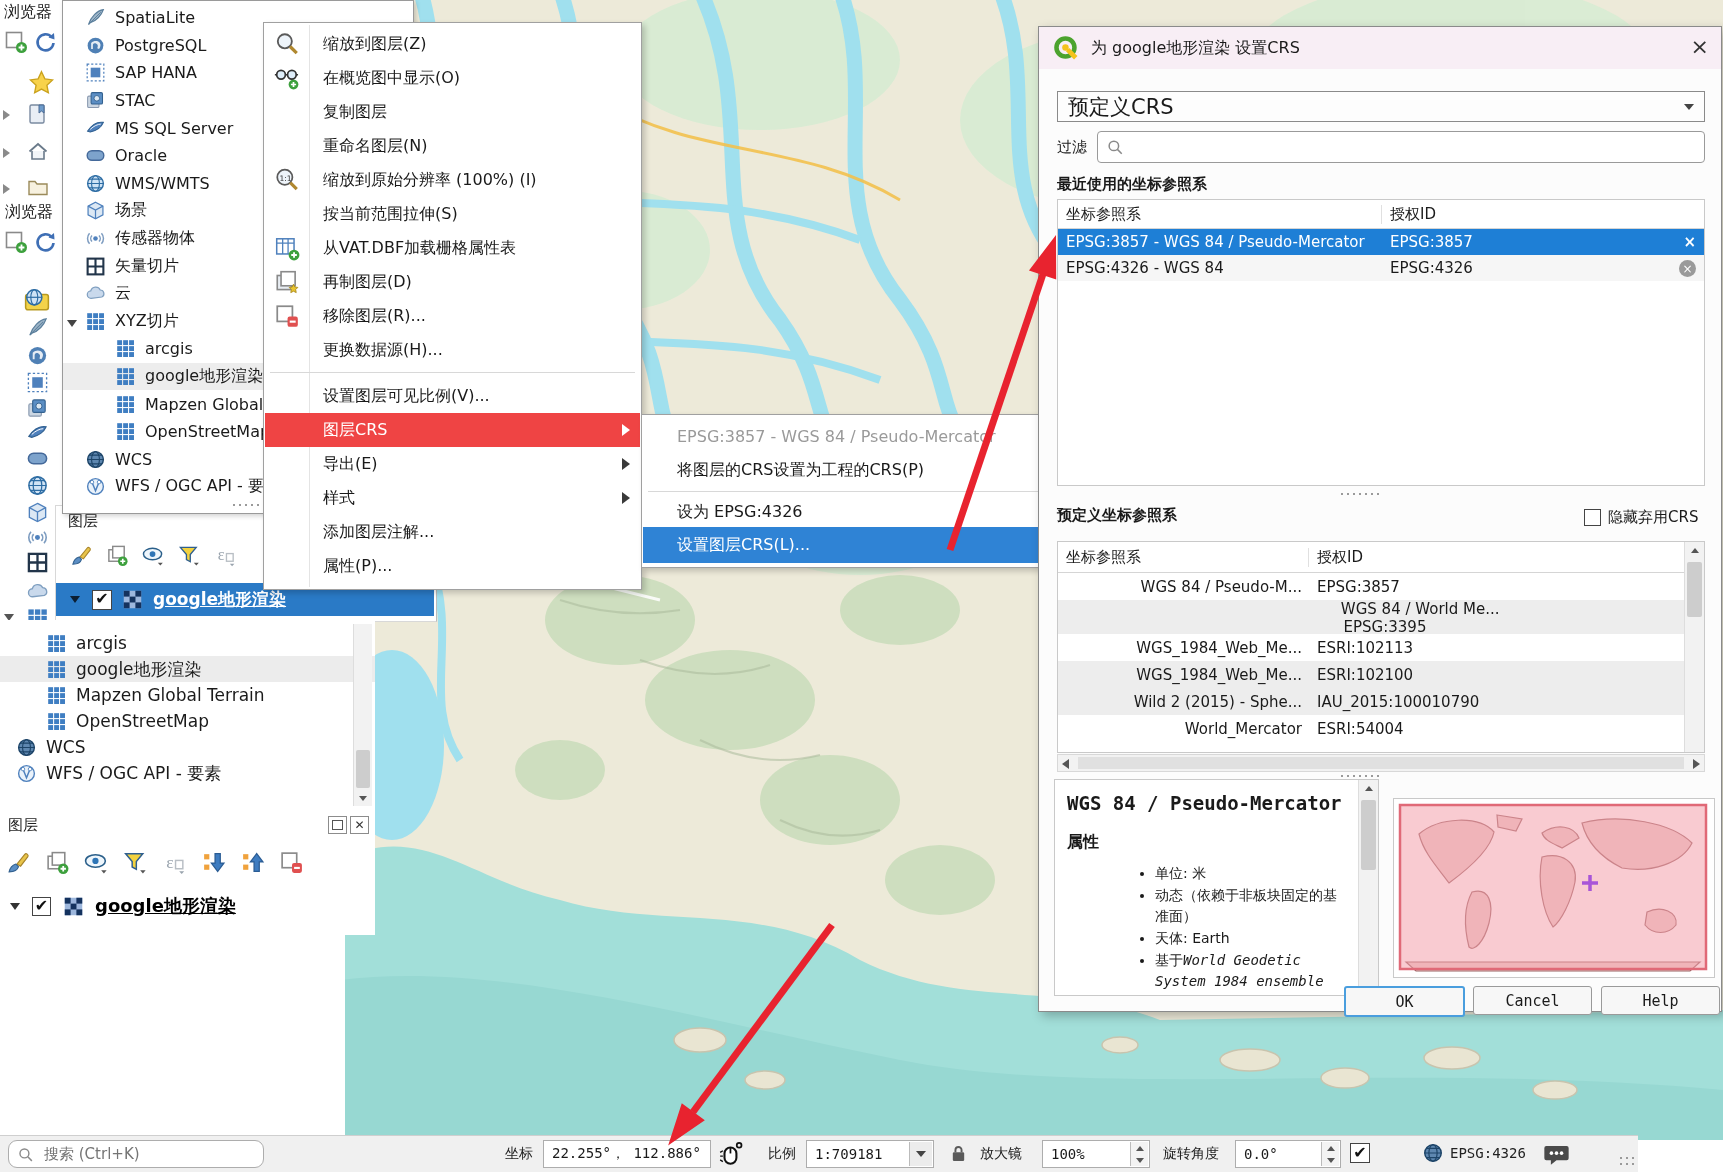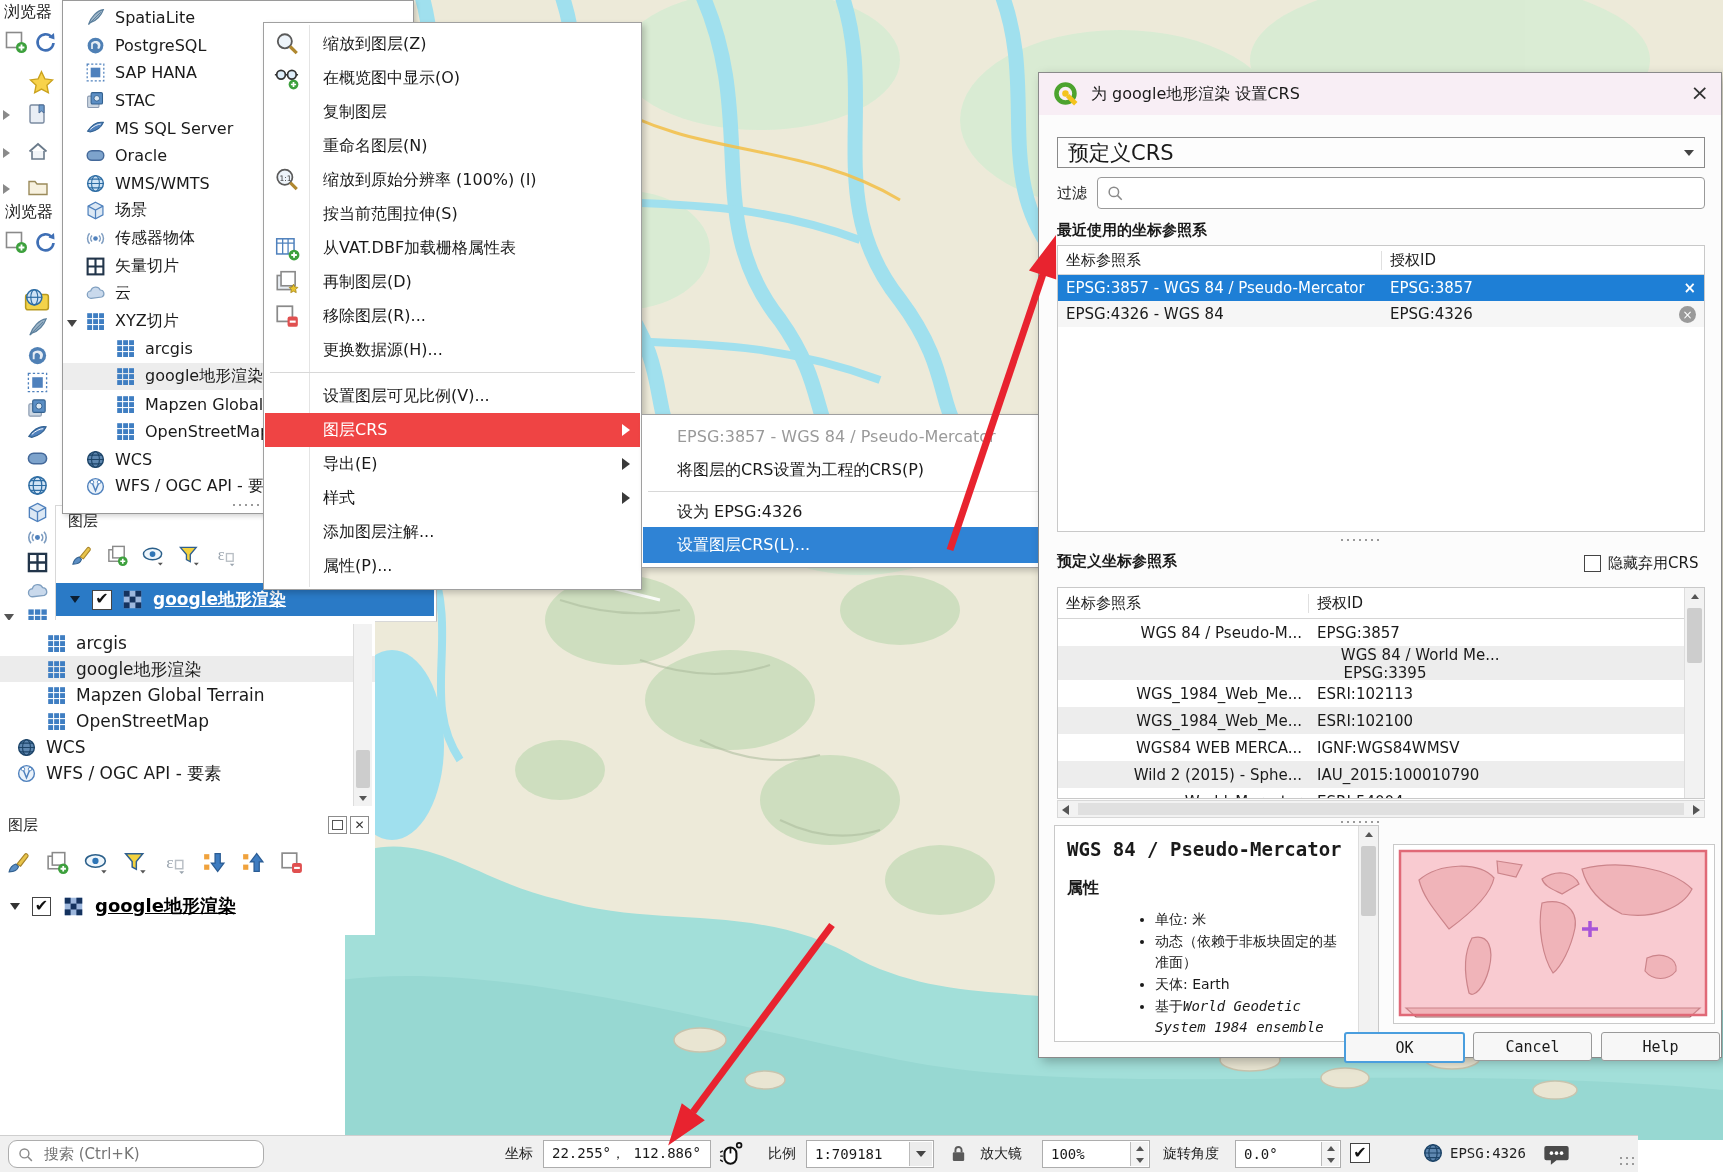--- a/index.html
+++ b/index.html
@@ -52,21 +52,21 @@
   .mi.hl{background:#ef4444;color:#fff;}
   .mi .sar{position:absolute;right:10px;width:0;height:0;border-top:6px solid transparent;border-bottom:6px solid transparent;border-left:8px solid #3a3a3a;}
   .mi.hl .sar{border-left-color:#fff;}
   .msep{position:absolute;left:6px;right:6px;height:1px;background:#d8d8d8;}
   
   #smenu{left:641px;top:414px;width:409px;height:152px;background:#fff;border:1px solid #a0a0a0;z-index:31;box-shadow:3px 3px 6px rgba(0,0,0,.2);}
   .smi{position:absolute;left:1px;right:1px;height:34px;display:flex;align-items:center;font-size:16px;padding-left:34px;box-sizing:border-box;white-space:nowrap;}
   .smi.dis{color:#9a9a9a;}
   .smi.hl{background:#2f83d5;color:#fff;height:36px;}
   
-  #dlg{left:1038px;top:26px;width:684px;height:986px;background:#fcfcfc;border:1px solid #8a8a8a;z-index:40;box-shadow:4px 4px 10px rgba(0,0,0,.25);box-sizing:border-box;margin-top:46px;}
+  #dlg{left:1038px;top:26px;width:684px;height:986px;background:#fcfcfc;border:1px solid #8a8a8a;z-index:40;box-shadow:4px 4px 10px rgba(0,0,0,.25);box-sizing:border-box;}
   #dlg-title{left:0;top:0;right:0;height:42px;background:#f8eef5;display:flex;align-items:center;padding:0 14px;font-size:16px;}
   #dlg-close{position:absolute;right:12px;top:8px;font-size:22px;color:#333;line-height:24px;}
   .combo{border:1px solid #8a8a8a;background:#fdfdfd;display:flex;align-items:center;font-size:21px;padding:0 10px;box-sizing:border-box;}
   .combo .car{margin-left:auto;}
   .inp{border:1px solid #9a9a9a;background:#fff;display:flex;align-items:center;font-size:15px;box-sizing:border-box;}
   .h15{font-size:15px;font-weight:bold;}
   .tbl{border:1px solid #c9c9c9;background:#fff;box-sizing:border-box;overflow:hidden;}
   .thead{display:flex;border-bottom:1px solid #d5d5d5;font-size:15px;align-items:center;}
   .trow{display:flex;font-size:15px;align-items:center;}
   .trow.sel{background:#1e7fd6;color:#fff;}
@@ -767,24 +767,20 @@
         <div style="padding-left:8px;">EPSG:3395</div>
       </div>
     <div class="trow" style="height:27px;">
         <div style="width:251px;text-align:right;padding-right:7px;box-sizing:border-box;">WGS_1984_Web_Me...</div>
         <div style="padding-left:8px;">ESRI:102113</div>
       </div>
     <div class="trow alt" style="height:27px;">
         <div style="width:251px;text-align:right;padding-right:7px;box-sizing:border-box;">WGS_1984_Web_Me...</div>
         <div style="padding-left:8px;">ESRI:102100</div>
       </div>
-    <div class="trow" style="height:27px;">
-        <div style="width:251px;text-align:right;padding-right:7px;box-sizing:border-box;">WGS84 WEB MERCA...</div>
-        <div style="padding-left:8px;">IGNF:WGS84WMSV</div>
-      </div>
     <div class="trow alt" style="height:27px;">
         <div style="width:251px;text-align:right;padding-right:7px;box-sizing:border-box;">Wild 2 (2015) - Sphe...</div>
         <div style="padding-left:8px;">IAU_2015:100010790</div>
       </div>
     <div class="trow" style="height:27px;">
         <div style="width:251px;text-align:right;padding-right:7px;box-sizing:border-box;">World_Mercator</div>
         <div style="padding-left:8px;">ESRI:54004</div>
       </div>
     <div class="vscroll" style="right:0;top:0;bottom:0;width:19px;">
       <div class="sbtn" style="top:0;">

